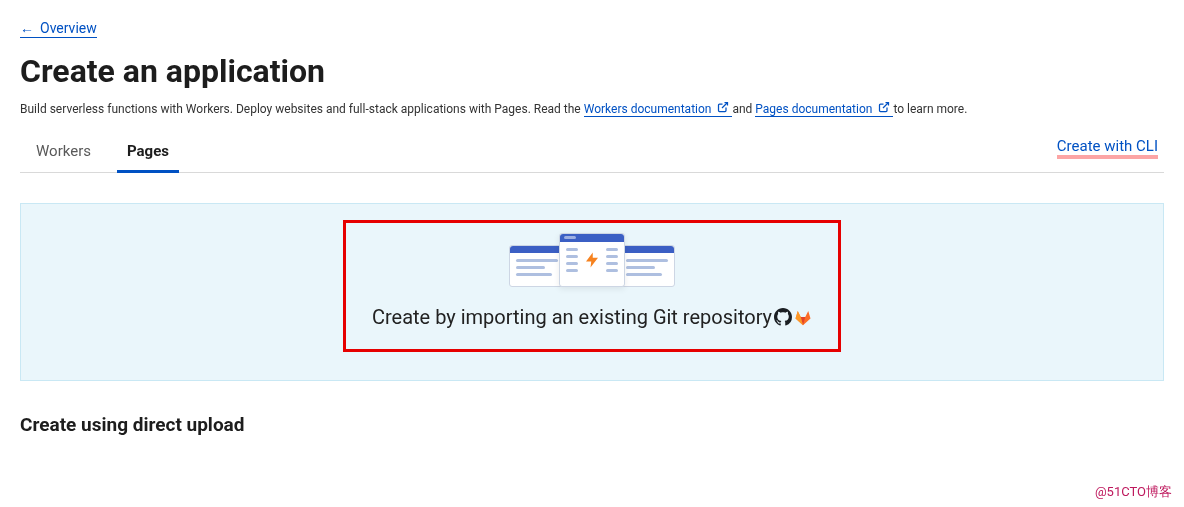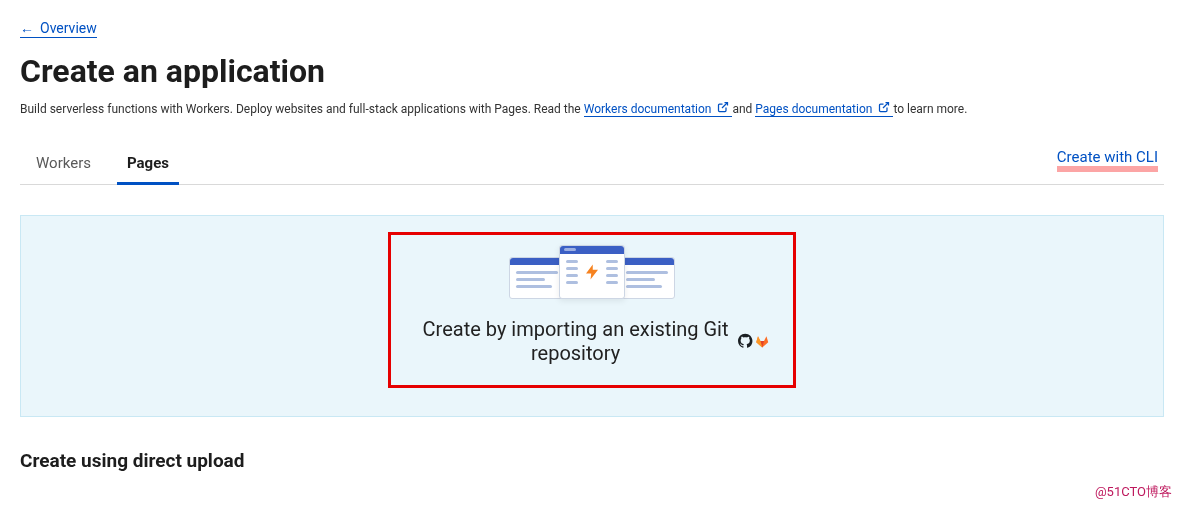--- a/index.html
+++ b/index.html
@@ -7,29 +7,29 @@
     
     .back-link { display: inline-flex; align-items: center; gap: 6px; color: #0051c3; text-decoration: none; font-size: 14px; border-bottom: 1px solid #0051c3; padding-bottom: 1px; }
     .back-arrow { font-size: 14px; }
     
     h1 { font-size: 32px; font-weight: 700; margin-top: 14px; color: #1d1d1d; }
     
     .subtitle { font-size: 12px; color: #333; margin-top: 10px; line-height: 1.5; max-width: 1140px; }
     .ext-link { color: #0051c3; text-decoration: none; border-bottom: 1px solid #0051c3; }
     .ext-icon { display: inline-block; width: 12px; height: 12px; margin-left: 3px; vertical-align: baseline; }
     
-    .tab-row { display: flex; align-items: center; justify-content: space-between; margin-top: 28px; border-bottom: 1px solid #d9d9d9; }
+    .tab-row { display: flex; align-items: center; justify-content: space-between; margin-top: 16px; border-bottom: 1px solid #d9d9d9; }
     .tabs { display: flex; gap: 28px; padding-left: 12px; }
     .tab { font-size: 15px; color: #595959; padding: 8px 4px 12px; cursor: pointer; position: relative; }
     .tab.active { color: #1d1d1d; font-weight: 700; }
     .tab.active::after { content: ""; position: absolute; left: -6px; right: -6px; bottom: -1px; height: 3px; background: #0051c3; }
-    .cli-link { color: #0051c3; text-decoration: none; border-bottom: 6px solid #fca5a5; font-size: 15px; margin-bottom: 10px; margin-right: 6px; }
+    .cli-link { color: #0051c3; text-decoration: none; border-bottom: 4px solid #fca5a5; font-size: 15px; margin-bottom: 10px; margin-right: 6px; }
     
     .import-panel { margin-top: 30px; background: #eaf6fb; border: 1px solid #c9e8f4; padding: 16px 0 28px; position: relative; }
-    .highlight-box { width: 408px; margin: 0 auto; border: 3px solid #e60000; padding: 10px 24px 20px; text-align: center; }
+    .highlight-box { width: 498px; margin: 0 auto; border: 3px solid #e60000; padding: 10px 24px 20px; text-align: center; }
     
     .illustration { display: flex; justify-content: center; align-items: flex-end; gap: -4px; margin-bottom: 18px; }
     .illus-card { background: #fff; border: 1px solid #cdd6e4; border-radius: 3px; position: relative; }
     .illus-side { width: 56px; height: 42px; }
     .illus-side .bar { height: 7px; background: #3b5fc4; border-radius: 3px 3px 0 0; }
     .illus-side .lines { padding: 6px; display: flex; flex-direction: column; gap: 4px; }
     .illus-side .line { height: 3px; background: #aebfe0; border-radius: 2px; }
     .illus-center { width: 66px; height: 54px; margin: 0 -6px; z-index: 2; box-shadow: 0 2px 6px rgba(0,0,0,0.08); }
     .illus-center .bar { height: 8px; background: #3b5fc4; border-radius: 3px 3px 0 0; position: relative; }
     .illus-center .bar::before { content: ""; position: absolute; left: 4px; top: 2px; width: 12px; height: 3px; background: rgba(255,255,255,0.5); border-radius: 2px; }

